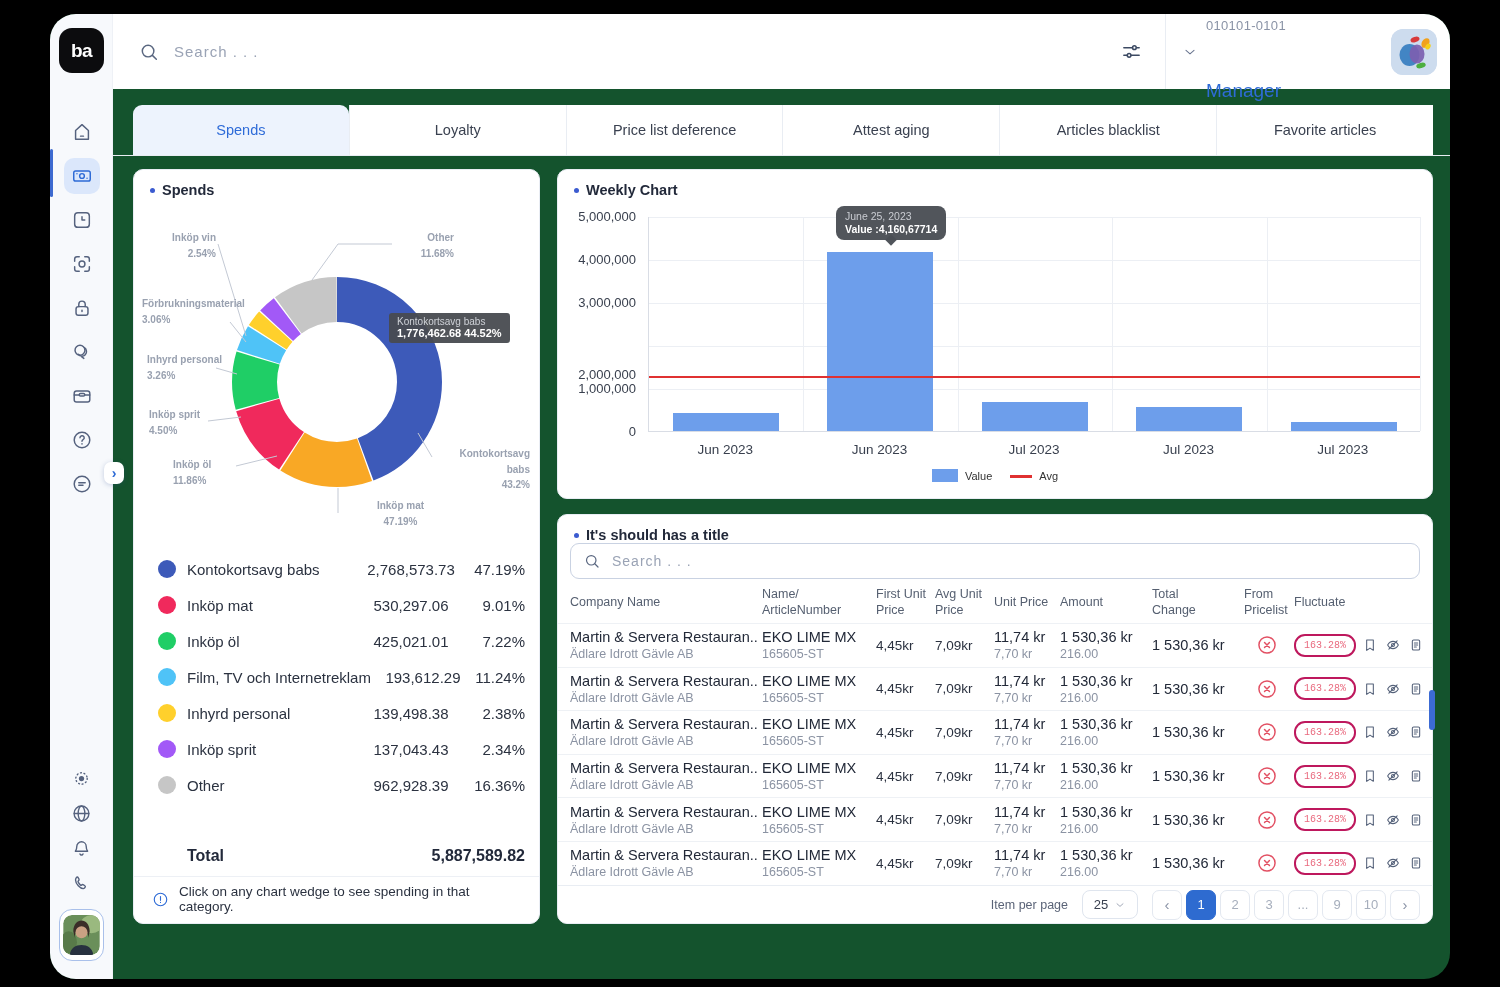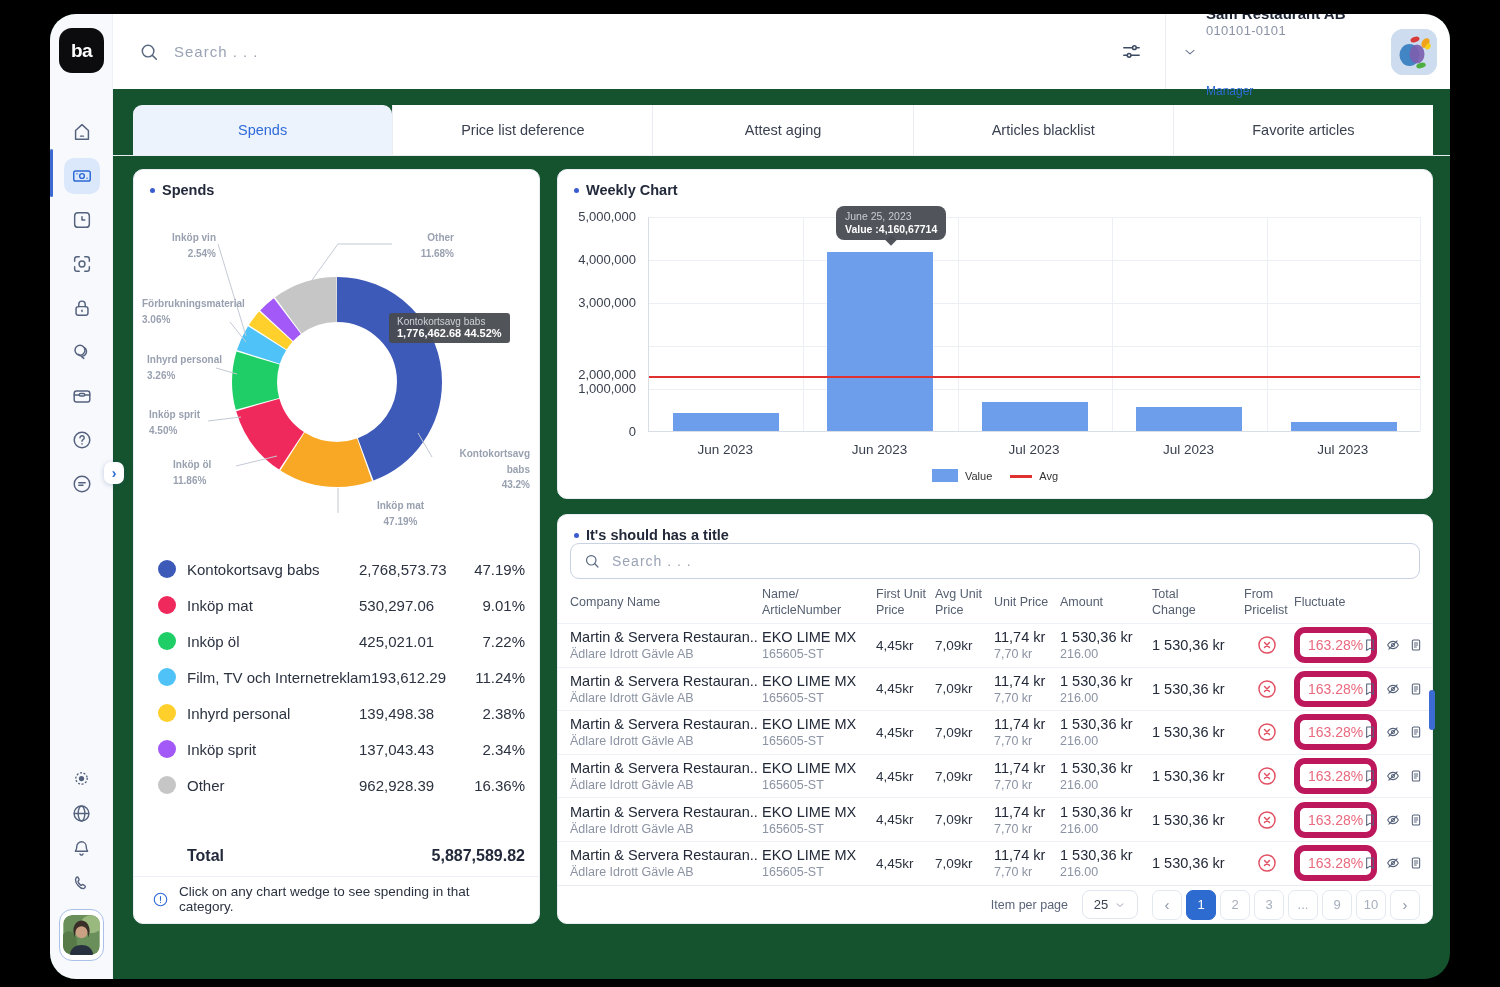--- a/index.html
+++ b/index.html
@@ -26,21 +26,21 @@
   .tb-search input { border:none; outline:none; font-size:15px; width:500px; color:#333; font-family:"Liberation Sans", sans-serif; }
   .tb-search input::placeholder { color:#9aa3b5; letter-spacing:1px; }
   .tb-right { position:absolute; right:13px; top:0; height:75px; display:flex; align-items:center; }
   .icon { display:inline-flex; align-items:center; justify-content:center; }
   .sliders { color:#3c4a63; margin-right:22px; } .sliders svg { width:23px; height:23px; }
   .v-divider { width:1px; height:75px; background:#e9edf3; margin-right:16px; }
   .chev-down { color:#6a7690; margin-right:8px; } .chev-down svg { width:16px; height:16px; }
   .user-block { width:185px; line-height:1.3; }
   .user-name { font-size:15px; font-weight:700; color:#1c2333; }
   .user-number { font-size:13px; color:#8a93a6; letter-spacing:.3px; }
-  .user-role { font-size:12px; color:#2e6bd6; font-weight:500;margin-top:44px; }
+  .user-role { font-size:19px; color:#2e6bd6; font-weight:500;margin-top:44px; }
   .brand-avatar { width:46px; height:46px; border-radius:12px; background:#cddcee; overflow:hidden; }
 
   
   .tabs { position:absolute; left:83px; top:91px; width:1300px; height:50px; display:flex; z-index:2; }
   .tab { flex:1; display:flex; align-items:center; justify-content:center; font-size:14.5px; color:#3a4150; border-left:1px solid #e9edf3; cursor:pointer; background:#fff; }
   .tab:first-child { border-left:none; }
   .tab.active { background:#edf3fd; color:#2e6bd8; font-weight:500; border-radius:9px 9px 0 0; }
   .tabs-underline { position:absolute; left:63px; right:0; top:141px; height:1px; background:#e9edf3; z-index:1; }
 
   
@@ -56,21 +56,21 @@
   .callout { position:absolute; font-size:10px; color:#99a1b0; line-height:1.55;font-weight:bold; }
   .donut-tip { position:absolute; left:255px; top:143px; background:rgba(72,75,80,.95); border-radius:3px; padding:3px 8px 4px; z-index:2; }
   .donut-tip .l1 { font-size:10px; color:#cfd2d8; }
   .donut-tip .l2 { font-size:11px; color:#fff; font-weight:700; }
 
   
   .legend { position:absolute; left:0; top:381px; width:100%; }
   .lg-row { display:flex; align-items:center; height:36px; padding:0 14px 0 24px; }
   .lg-dot { width:18px; height:18px; border-radius:50%; margin-right:11px; flex:none; }
   .lg-label { flex:1; font-size:15px; color:#2b3240; white-space:nowrap; }
-  .lg-value { font-size:15px; color:#2b3240; text-align:left; min-width:104px; }
+  .lg-value { font-size:15px; color:#2b3240; text-align:center; min-width:104px; }
   .lg-pct { font-size:15px; color:#2b3240; text-align:right; width:62px; }
   .total-row { position:absolute; left:0; top:669px; width:100%; display:flex; align-items:center; height:34px; padding:0 14px 0 53px; }
   .total-label { flex:1; font-size:16px; font-weight:700; color:#22293a; }
   .total-value { font-size:16px; font-weight:700; color:#22293a; }
   .spends-divider { position:absolute; left:0; top:706px; width:100%; height:1px; background:#edf0f5; }
   .note-row { position:absolute; left:0; top:712px; width:100%; display:flex; align-items:center; gap:10px; padding:0 14px 0 18px; height:34px; }
   .note-row .icon { color:#2e6bd6; } .note-row .icon svg { width:17px; height:17px; }
   .note-text { font-size:13.5px; color:#2b3240; }
 
   
@@ -99,21 +99,21 @@
   .t-head, .t-row { display:grid; grid-template-columns:188px 110px 55px 55px 62px 88px 88px 46px 64px 1fr; column-gap:4px; padding:0 12px; align-items:center; }
   .t-head { position:absolute; left:0; top:66px; width:100%; height:42px; }
   .t-head .hc { font-size:12.5px; color:#555f70; line-height:1.3; }
   .t-rows { position:absolute; left:0; top:108px; width:100%; }
   .t-row { height:43.6px; border-top:1px solid #eef1f5; }
   .c-main { font-size:14.5px; color:#222938; white-space:nowrap; overflow:hidden; }
   .c-sub { font-size:12.5px; color:#8b93a3; margin-top:2px; white-space:nowrap; overflow:hidden; }
   .c-num { font-size:13.5px; color:#2b3240; }
   .c-total { font-size:14.5px; color:#222938; }
   .x-circle { color:#e25063; } .x-circle svg { width:22px; height:22px; }
-  .pill { display:inline-block; border:6px solid #be185d; color:#e9697e; font-size:14px; border-radius:11px; padding:4px 8px; background:#fff; }
+  .pill { display:inline-block; border:2px solid #be185d; color:#e9697e; font-size:10px; border-radius:11px; padding:4px 8px; background:#fff;font-family:Liberation Mono, monospace; }
   .row-actions { display:flex; align-items:center; justify-content:flex-end; gap:7px; color:#55627a; }
   .row-actions .icon svg { width:16px; height:16px; }
   .t-footer { position:absolute; left:0; bottom:0; width:100%; height:38px; border-top:1px solid #e9edf3; display:flex; align-items:center; justify-content:flex-end; gap:14px; padding-right:12px; }
   .ipp-label { font-size:12.5px; color:#5a6377; }
   .ipp-select { width:56px; height:29px; border:1px solid #dfe5ee; border-radius:8px; display:flex; align-items:center; justify-content:center; gap:6px; font-size:13px; color:#3a4150; cursor:pointer; }
   .ipp-select svg { width:12px; height:12px; color:#8a93a6; }
   .pager { display:flex; gap:4px; }
   .pg-btn { min-width:30px; height:30px; border:1px solid #e3e8f0; border-radius:7px; display:flex; align-items:center; justify-content:center; font-size:13px; color:#a6aebc; background:#fff; cursor:pointer; }
   .pg-btn.active { background:#2e6bd0; border-color:#2e6bd0; color:#fff; }
   .pg-btn.nav { color:#8a93a6; font-size:15px; }
@@ -290,20 +290,21 @@
           <ellipse cx="34.5" cy="14" rx="3.6" ry="5.2" fill="#f1a11c" transform="rotate(32 34.5 14)"></ellipse>
           <ellipse cx="37" cy="17.5" rx="2.4" ry="3.2" fill="#f6d018" transform="rotate(32 37 17.5)"></ellipse>
           <ellipse cx="30" cy="36.5" rx="4.8" ry="2.6" fill="#4caf3f" transform="rotate(-14 30 36.5)"></ellipse>
         </svg>
       </div>
     </div>
   </div>
 
   <div class="tabs">
       <div class="tab active">Spends</div>
+      <div class="tab">Loyalty</div>
       <div class="tab">Price list deference</div>
       <div class="tab">Attest aging</div>
       <div class="tab">Articles blacklist</div>
       <div class="tab">Favorite articles</div>
     </div>
   <div class="tabs-underline"></div>
 
   <div class="card spends-card">
     <div class="card-title">Spends</div>
     <svg class="donut-svg" id="donutSvg" viewBox="0 0 407 400">

